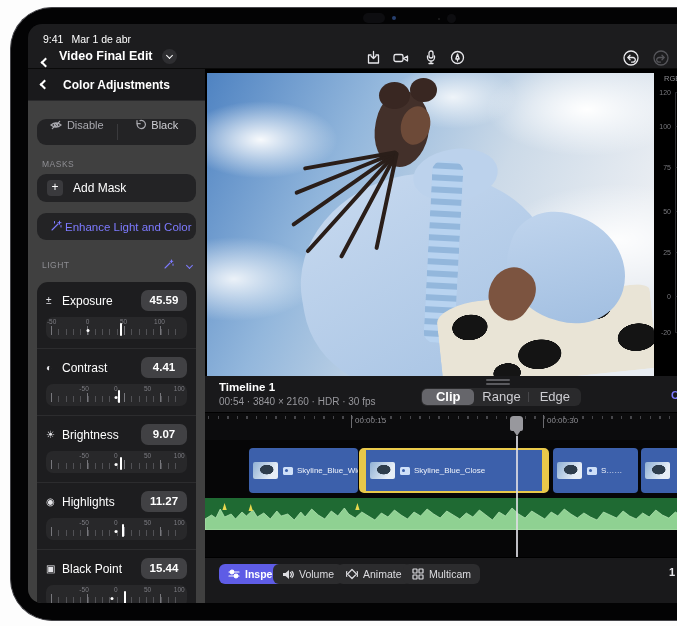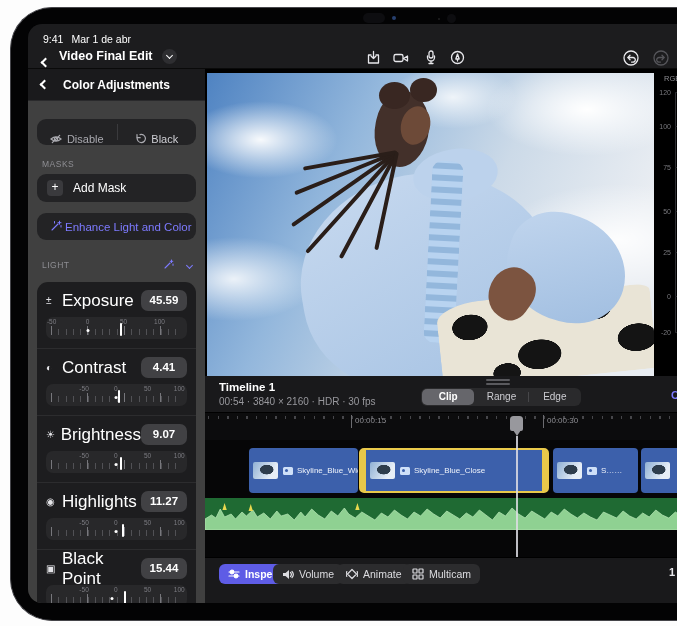--- a/index.html
+++ b/index.html
@@ -41,21 +41,21 @@
   .panel { width:177px; background:#404040; flex:none; position:relative; overflow:hidden; }
   .stage { flex:1; display:flex; flex-direction:column; background:#000; min-width:0; }
 
   
   .p-head { height:32px; background:#1a1a1c; border-bottom:1px solid #2a2a2c; position:relative;
             display:flex; align-items:center; justify-content:center; }
   .p-head .chev { position:absolute; left:13px; }
   .p-title { font-size:12px; font-weight:bold; }
   .card { background:#232325; border-radius:9px; margin:0 9px; }
   .seg2 { margin-top:18px; height:26px; display:flex; position:relative; }
-  .seg2 .half { flex:1; display:flex; align-items:flex-end; justify-content:center; gap:5px;
+  .seg2 .half { flex:1; display:flex; align-items:flex-start; justify-content:center; gap:5px;
                 font-size:11px; color:#a9a9af; }
   .seg2 .half.b { color:#cfcfd4; }
   .seg2 .div { position:absolute; left:50%; top:5px; bottom:5px; width:1px; background:#3a3a3d; }
   .seg2 svg { stroke:#a9a9af; fill:none; stroke-width:1.2; stroke-linecap:round; }
   .lbl { font-size:8.5px; letter-spacing:.5px; color:#8e8e93; margin:14px 0 5px 14px; }
   .addmask { height:28px; display:flex; align-items:center; gap:10px; padding-left:10px; }
   .plusbox { width:16px; height:16px; border-radius:4px; background:#3a3a3d; color:#fff;
              font-size:12px; line-height:15px; text-align:center; }
   .addmask span.t { font-size:12px; color:#fff; }
   .enhance { margin-top:11px; height:27px; display:flex; align-items:center; gap:2px; padding-left:13px; }
@@ -63,21 +63,21 @@
   .wand svg { stroke:#7d7aff; fill:#7d7aff; stroke-width:1.1; stroke-linecap:round; }
   .lightrow { display:flex; align-items:center; margin:16px 13px 6px 14px; }
   .lightrow .lab { font-size:8.5px; letter-spacing:.5px; color:#8e8e93; flex:1; }
   .lightrow .chev { width:5px; height:5px; border-color:#7d7aff; border-width:1.6px; margin-left:12px; }
 
   .scard { background:#1d1d1f; border-radius:11px; margin:8px 9px 0; }
   .srow { padding:8px 9px 9px; }
   .srow + .srow { border-top:1px solid #2c2c2e; }
   .srow-top { display:flex; align-items:center; height:21px; }
   .s-ic { width:16px; font-size:10px; color:#e4e4e8; }
-  .s-name { font-size:17px; color:#fff; flex:1; }
+  .s-name { font-size:12px; color:#fff; flex:1; }
   .s-val { background:#414144; border-radius:7px; min-width:46px; height:21px; line-height:21px;
            text-align:center; font-size:11.5px; font-weight:bold; padding:0 6px; }
   .scale { position:relative; height:22px; background:#28282a; border-radius:7px; margin-top:6px; overflow:hidden; }
   .tmin { position:absolute; left:5px; right:5px; bottom:4px; height:6px;
           background:repeating-linear-gradient(90deg,#515155 0 1px,transparent 1px 7.3px); }
   .tmaj { position:absolute; left:5px; right:5px; bottom:4px; height:9px;
           background:repeating-linear-gradient(90deg,#77777c 0 1px,transparent 1px 36.4px); }
   .tlab { position:absolute; top:1px; transform:translateX(-50%); font-size:6.5px; color:#7c7c82; }
   .tk0{left:27%} .tk1{left:49.5%} .tk2{left:72%} .tk3{left:94.5%}
   .exp .tk0{left:4%} .exp .tk1{left:29.5%} .exp .tk2{left:55%} .exp .tk3{left:80.5%}
@@ -134,21 +134,21 @@
   .alab { position:absolute; width:15px; text-align:right; color:#77777c; transform:translateY(-50%); }
 
   
   .timeline { height:228px; background:#0c0c0d; position:relative; }
   .tl-head { position:absolute; left:0; right:0; top:0; height:36px; background:#19191b; }
   .tl-title { position:absolute; left:14px; top:5px; font-size:11.5px; font-weight:bold; }
   .tl-meta { position:absolute; left:14px; top:20px; font-size:10px; color:#98989d; }
   .grab { position:absolute; left:281px; width:24px; height:1.5px; background:#5a5a5e; border-radius:1px; }
   .seg3 { position:absolute; left:216px; top:12px; width:160px; height:18px; background:#2a2a2c;
           border-radius:6px; display:flex; align-items:center; }
-  .seg3 .sg { flex:1; text-align:center; font-size:10px; color:#cdcdd2; line-height:16px; }
+  .seg3 .sg { flex:1; text-align:center; font-size:13px; color:#cdcdd2; line-height:16px; }
   .seg3 .sg.sel { background:#66666b; color:#fff; border-radius:5px; margin:1px; font-weight:bold; }
   .seg3 .sdiv { width:1px; height:10px; background:#47474a; }
   .tl-edge { position:absolute; left:466px; top:13px; font-size:11px; font-weight:bold; color:#7d7aff; }
   .ruler { position:absolute; left:0; right:0; top:36px; height:28px; background:#0c0c0d; border-top:1px solid #000; }
   .rticks { position:absolute; left:3px; right:0; top:3px; height:3px;
             background:repeating-linear-gradient(90deg,#46464a 0 1.5px,transparent 1.5px 9.6px); }
   .rmaj { position:absolute; top:2px; width:1px; height:13px; background:#6c6c70; }
   .rlab { position:absolute; top:3px; font-size:8px; color:#8e8e93; }
   .tracks { position:absolute; left:0; right:0; top:64px; bottom:47px; background:#060607; }
   .vtrack { position:absolute; left:0; right:0; top:8px; height:45px; }

